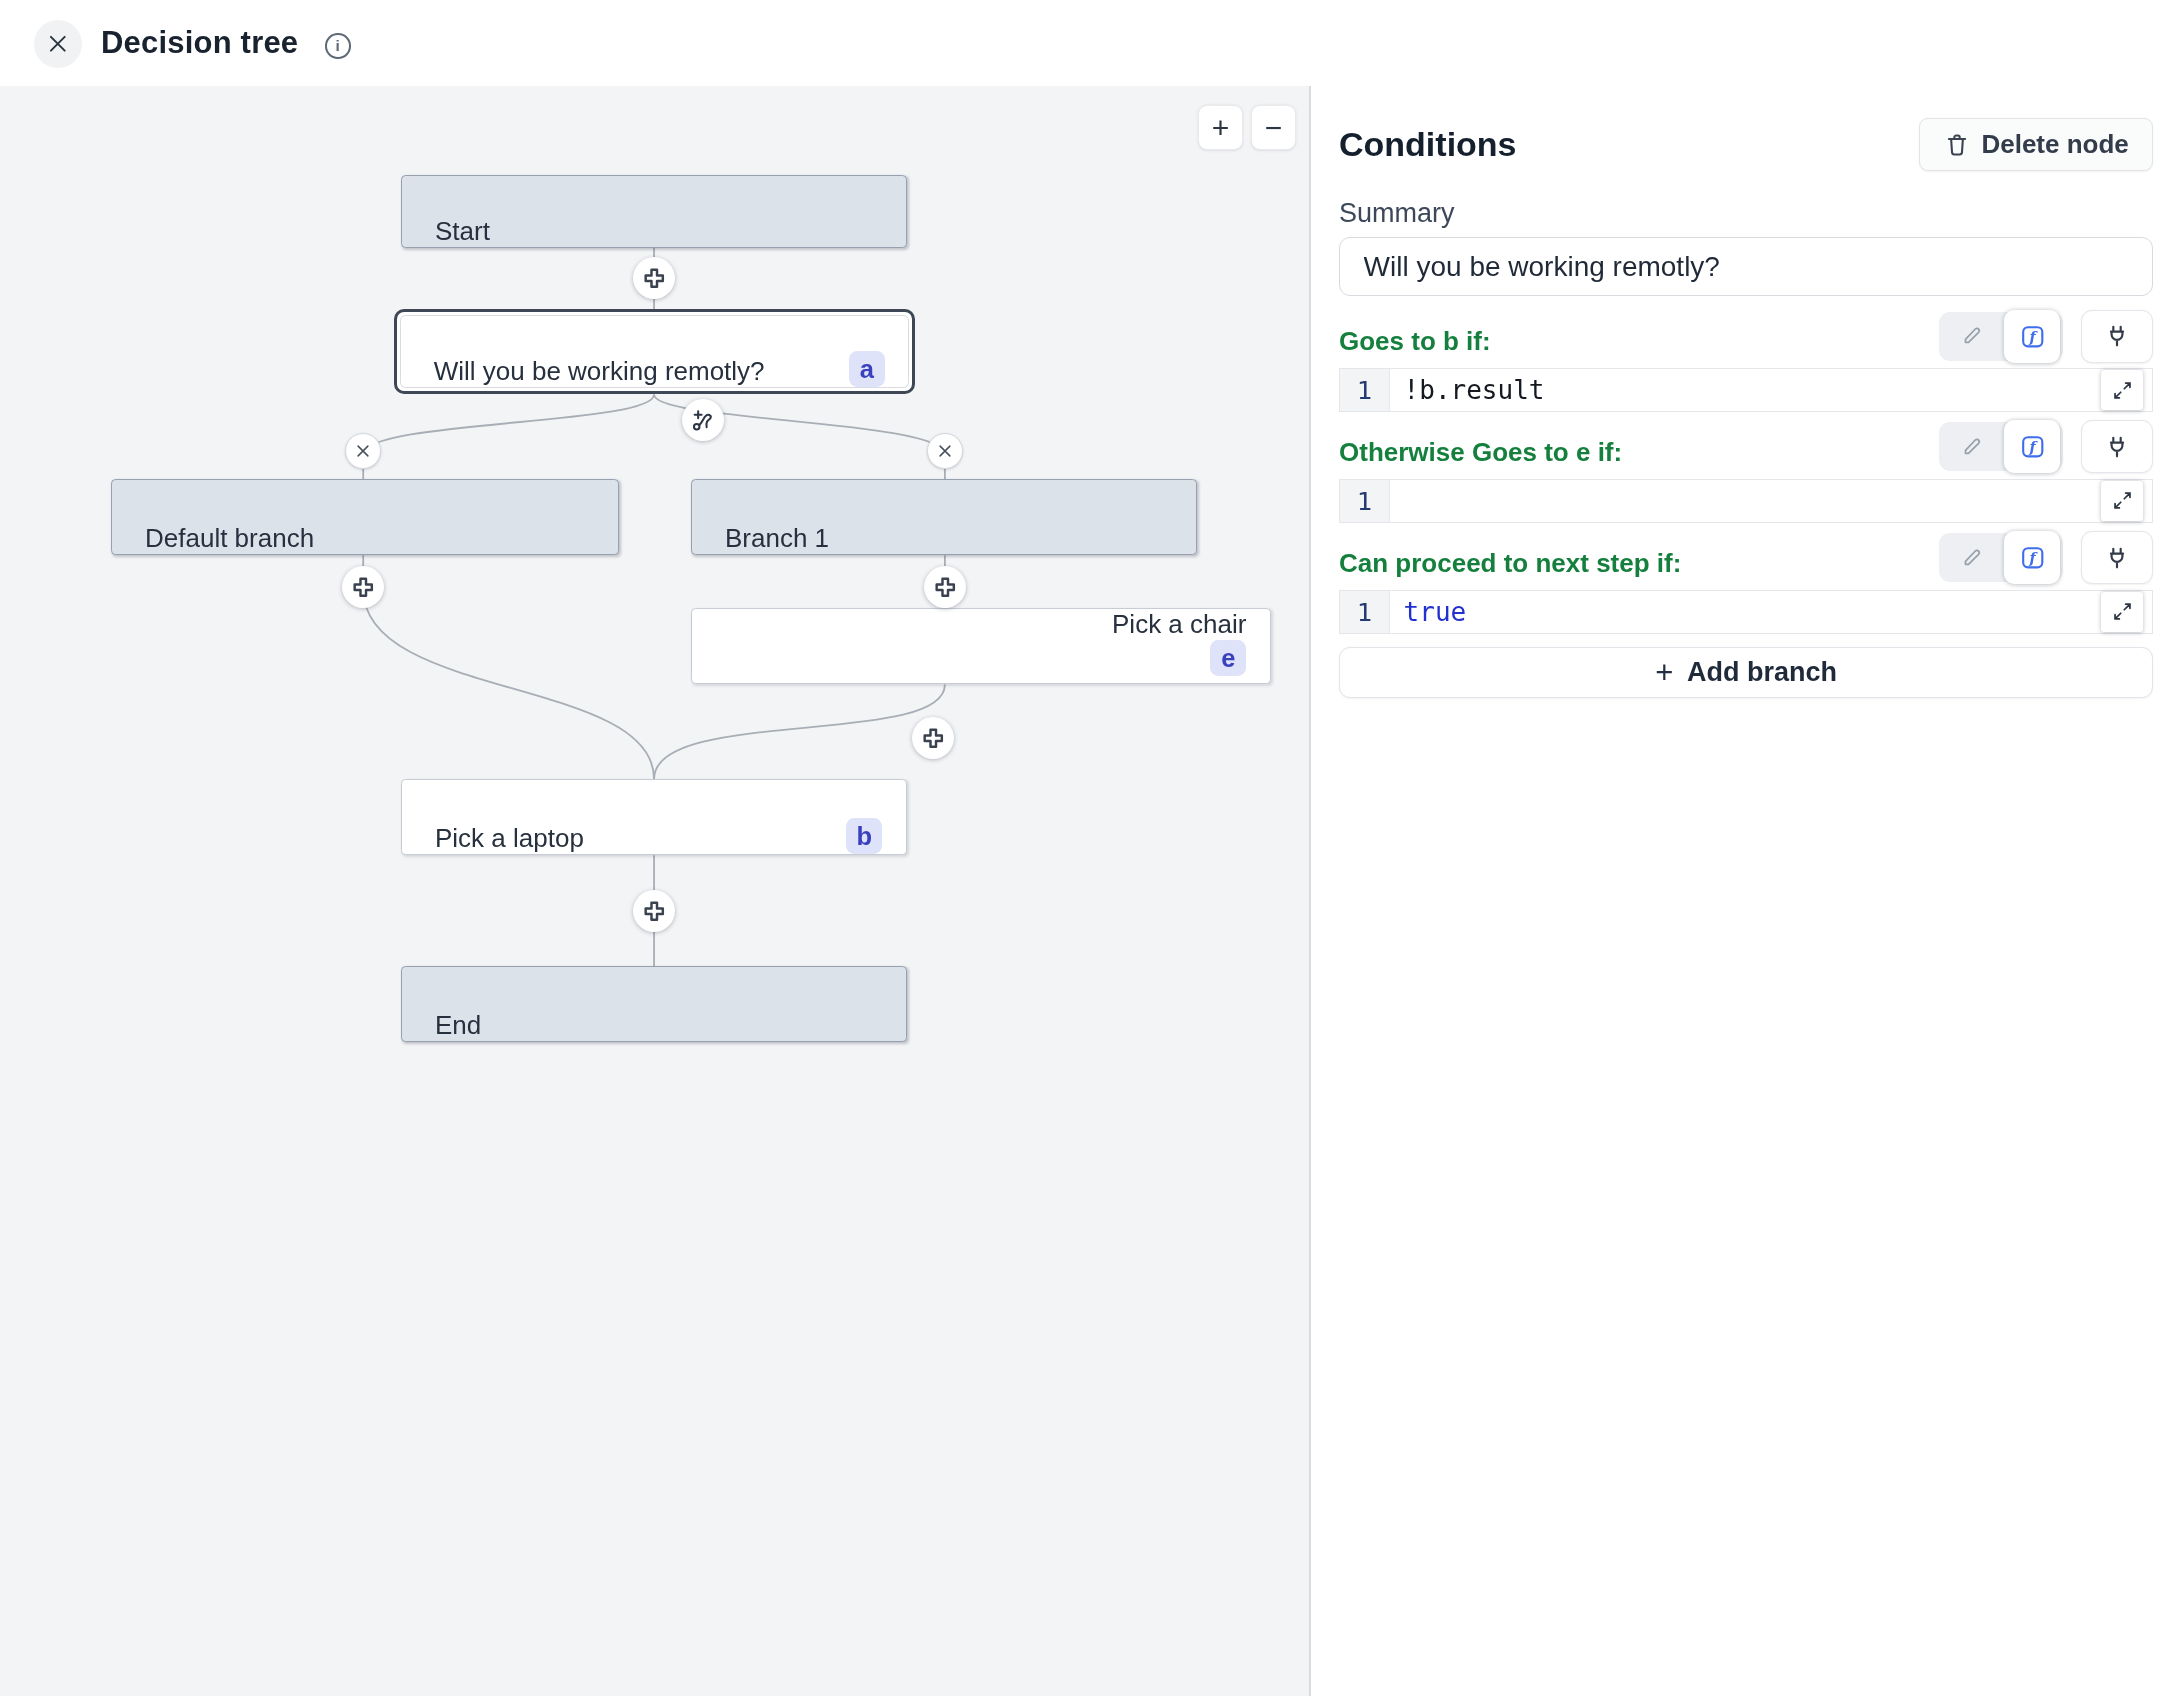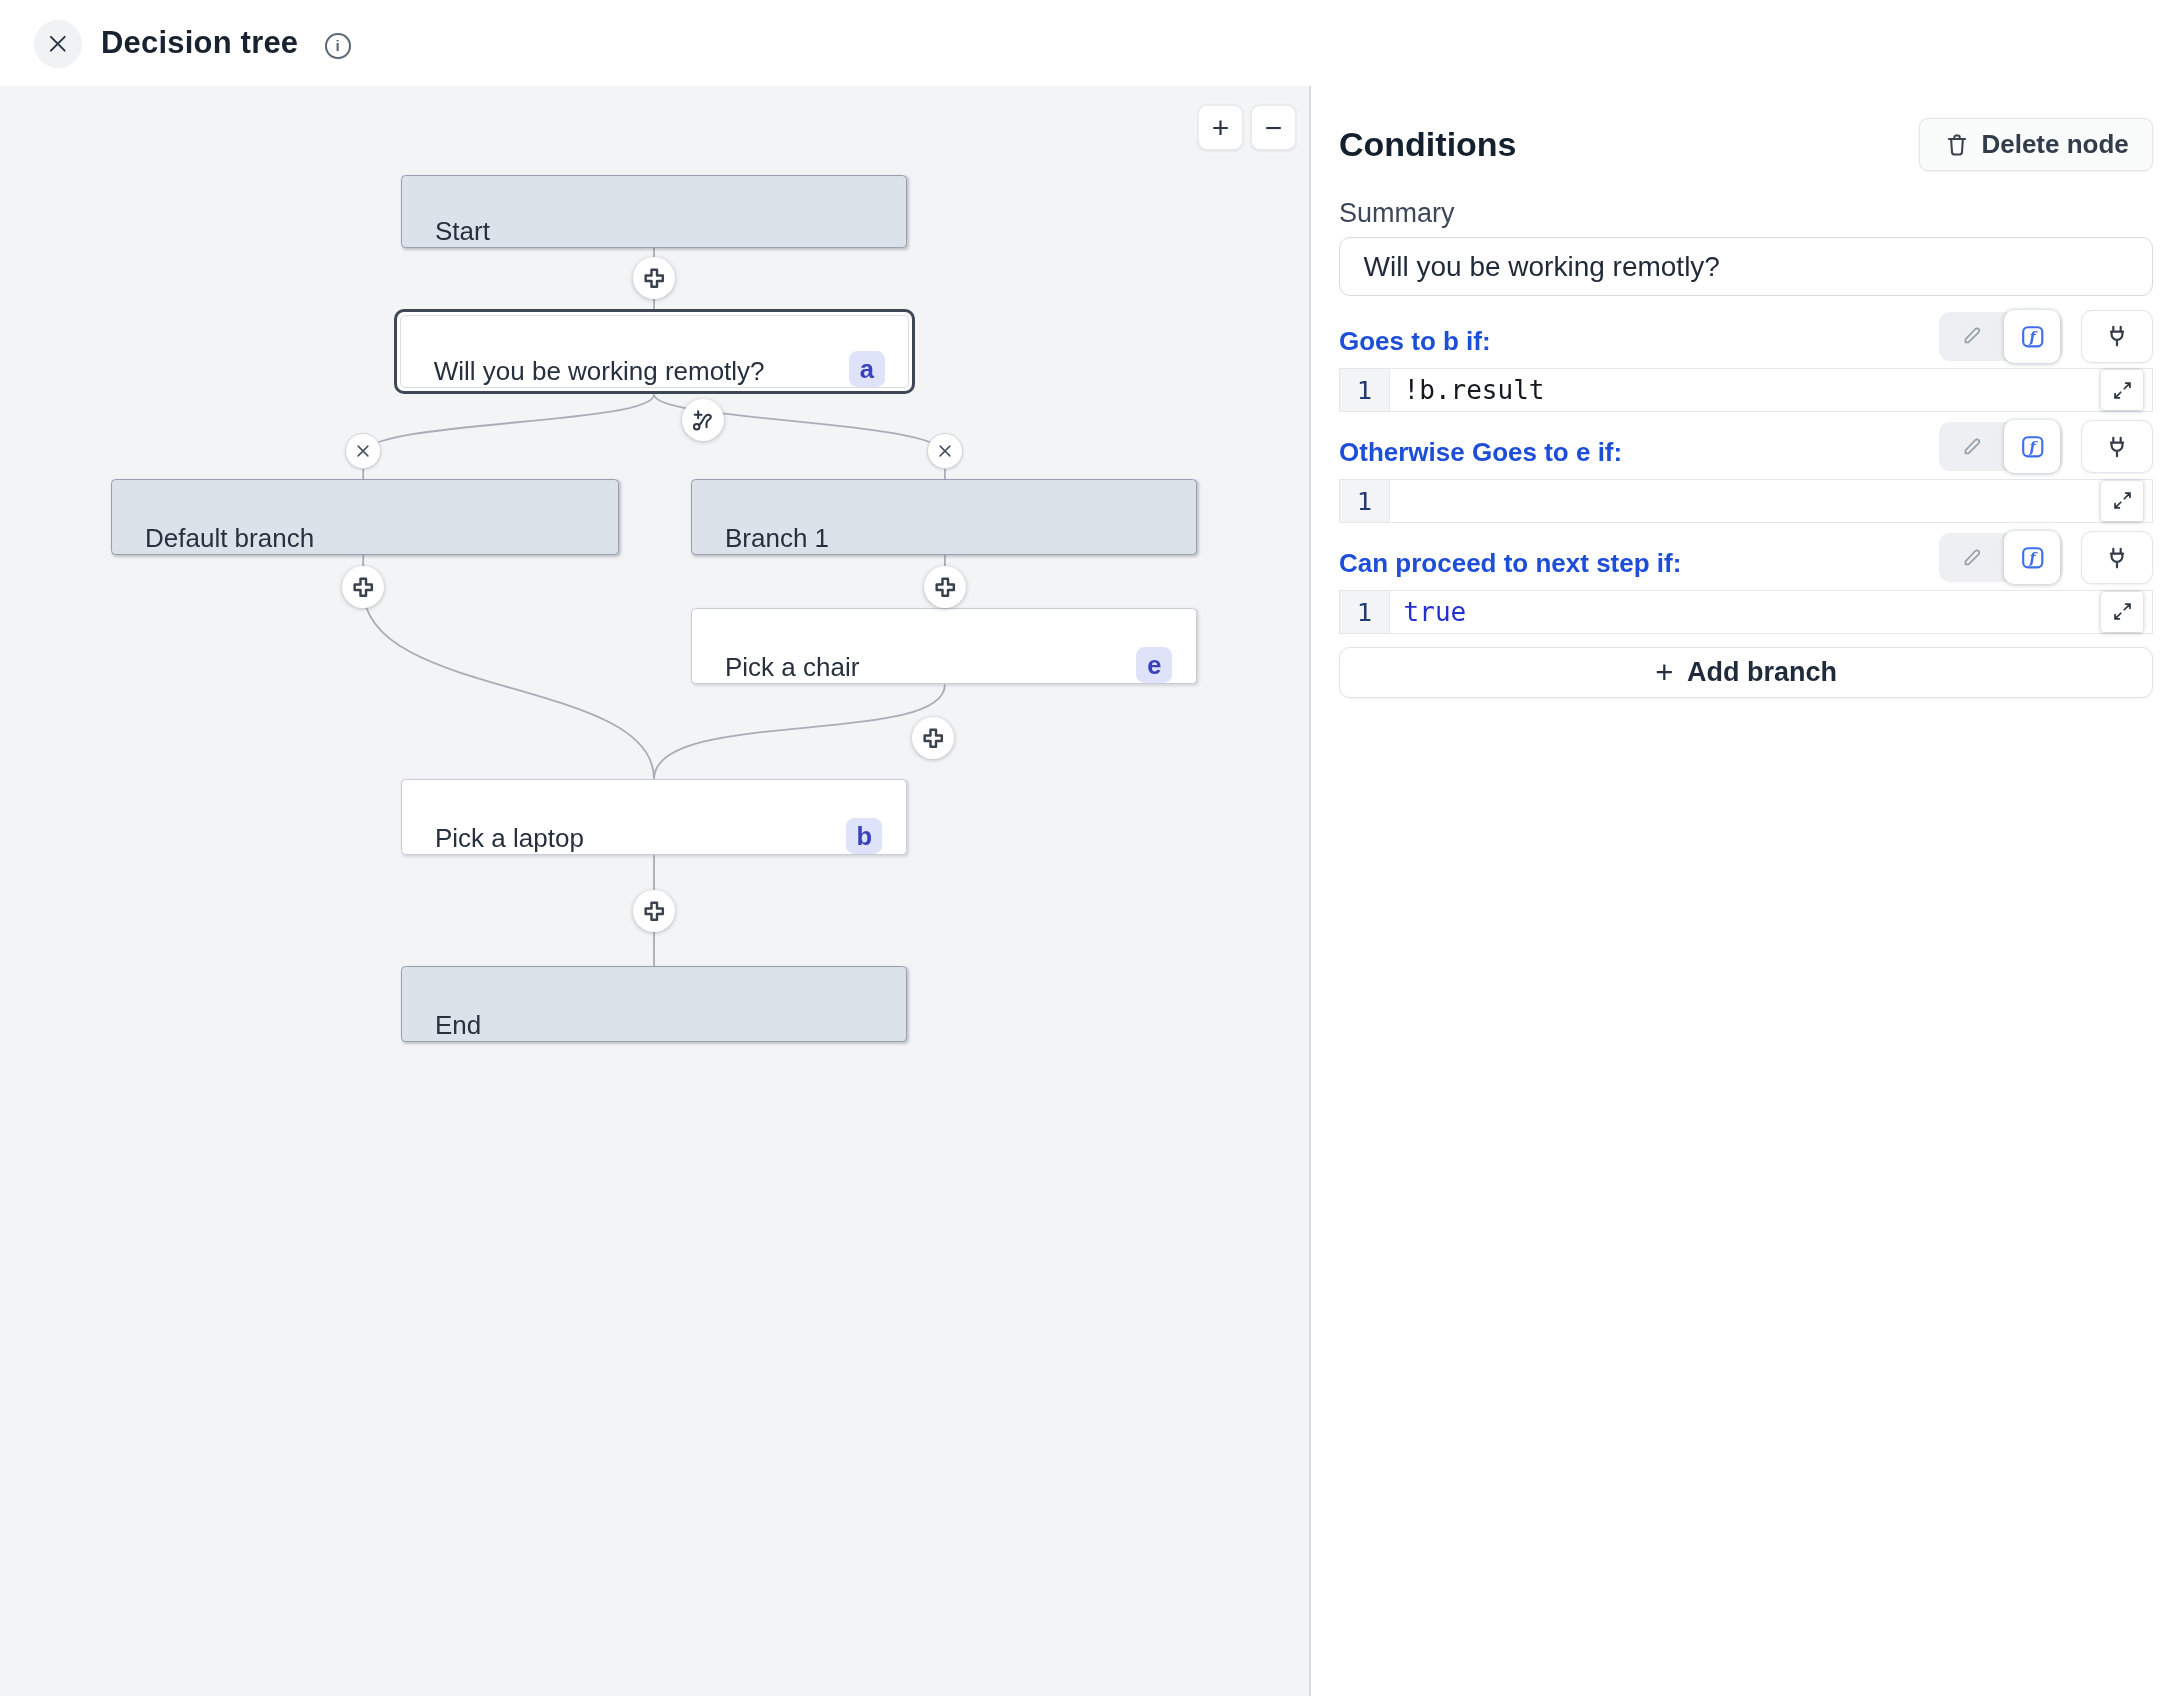--- a/index.html
+++ b/index.html
@@ -56,21 +56,21 @@
   .delete-btn { height:53px; display:flex; align-items:center; gap:11.8px; padding:0 23.6px;
     background:#fafbfb; border:0.9px solid #e2e4e8; border-radius:9px; cursor:pointer;
     box-shadow:0 0.9px 1.8px rgba(16,24,40,.06); font-size:26px; font-weight:700; color:#323c4a; }
   #summary-label { margin-top:27px; font-size:27px; color:#3c4759; }
   #summary-input { margin-top:8.2px; width:100%; height:59px; border:1.8px solid #d7dade; border-radius:11px;
     padding:0 23.6px; font-size:28px; color:#1f2937; font-family:"Liberation Sans",sans-serif; background:#fff; }
 
   .cond-block { margin-top:8.2px; }
   .cond-block.first { margin-top:13.6px; }
   .cond-head { height:53px; display:flex; align-items:center; justify-content:space-between; }
-  .cond-label { font-size:26px; font-weight:700; color:#1d4ed8; align-self:flex-end; padding-bottom:5.5px; }
+  .cond-label { font-size:26px; font-weight:700; color:#15803d; align-self:flex-end; padding-bottom:5.5px; }
   .cond-icons { display:flex; align-items:center; gap:18px; }
   .seg { width:124px; height:49px; background:#edeff2; border-radius:11px; display:flex; align-items:center; }
   .seg .pencil-cell { width:65px; display:flex; align-items:center; justify-content:center; cursor:pointer; }
   .fx-btn { width:56px; height:53px; background:#fff; border-radius:10px; display:flex; align-items:center;
     justify-content:center; box-shadow:0 0.9px 4.5px rgba(25,35,50,.28); cursor:pointer; }
   .plug-btn { width:72px; height:53px; background:#fff; border:0.9px solid #e3e6ea; border-radius:11px;
     display:flex; align-items:center; justify-content:center; box-shadow:0 0.9px 1.8px rgba(16,24,40,.06); cursor:pointer; }
 
   .editor { position:relative; margin-top:5.5px; height:44px; border:0.9px solid #e4e6e9; background:#fff;
     display:flex; align-items:stretch; }
@@ -133,21 +133,21 @@
   </div>
 
   <div class="node gray" style="left:111px; top:479px; width:508px; height:76px;">
     <span>Default branch</span>
   </div>
 
   <div class="node gray" style="left:691px; top:479px; width:506px; height:76px;">
     <span>Branch 1</span>
   </div>
 
-  <div class="node white" style="left:691px; top:608px; width:506px; height:76px;">
+  <div class="node white" style="left:691px; top:608px; width:580px; height:76px;flex-direction:column;">
     <span>Pick a chair</span>
     <span class="badge">e</span>
   </div>
 
   <div class="node white" style="left:401px; top:779px; width:506px; height:76px;">
     <span>Pick a laptop</span>
     <span class="badge">b</span>
   </div>
 
   <div class="node gray" style="left:401px; top:966px; width:506px; height:76px;">

